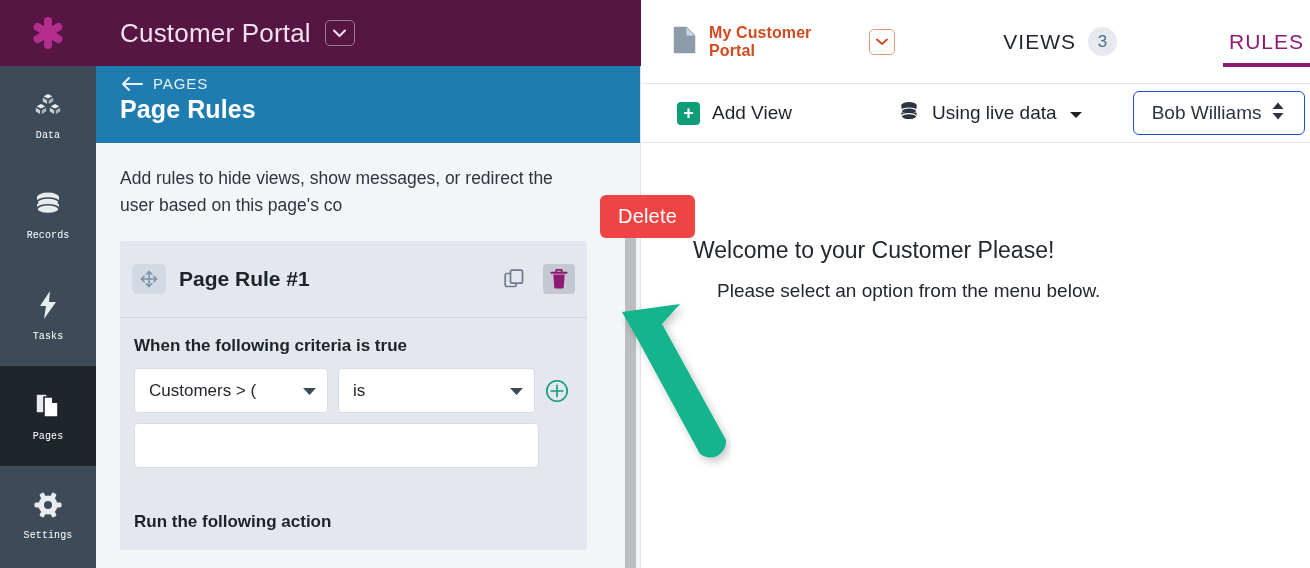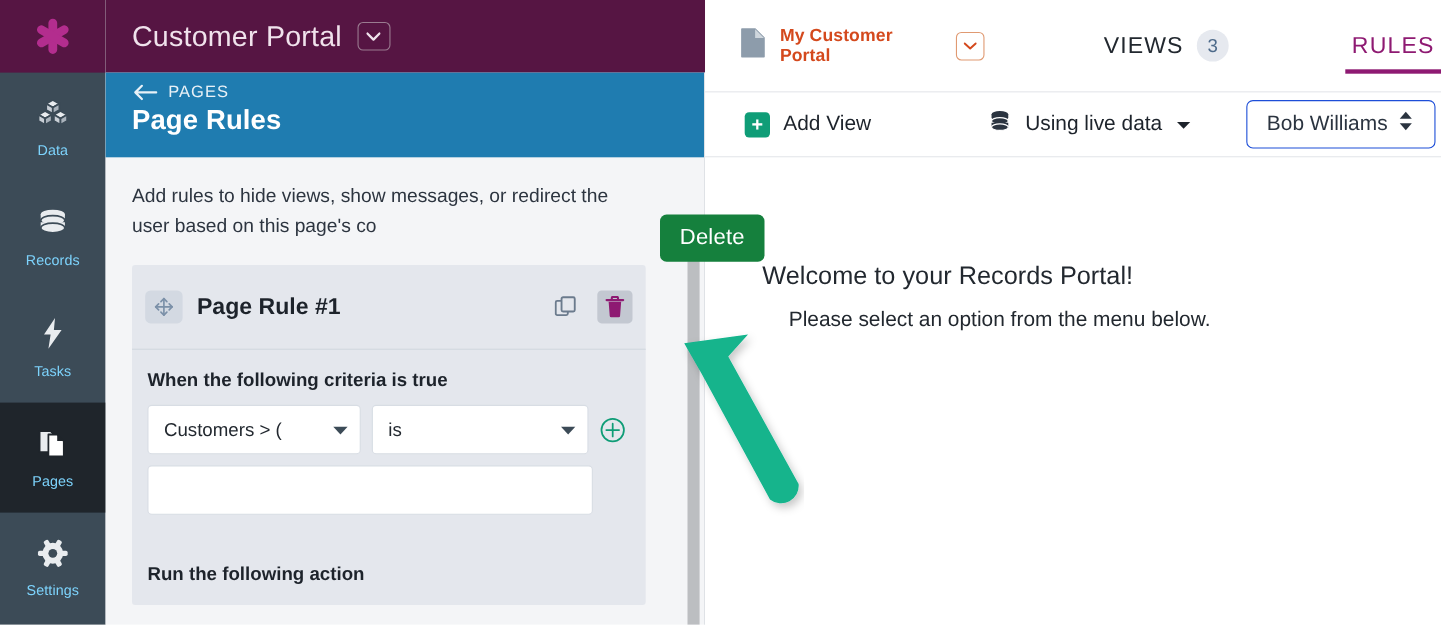--- a/index.html
+++ b/index.html
@@ -25,21 +25,21 @@
   }
   .rail-item {
     height: 100px;
     display: flex; flex-direction: column;
     align-items: center; justify-content: center;
     gap: 7px;
     color: #e4e7ea;
     cursor: pointer;
   }
   .rail-item.active { background: #1f252b; }
-  .rail-label { font-size: 13px; letter-spacing: .1px; color: #7dd3fc; }
+  .rail-label { font-size: 10px; letter-spacing: .1px; color: #ffffff; font-family: Liberation Mono, monospace; }
   .rail-icon { display: block; }
 
   
   .builder {
     width: 545px; flex: 0 0 545px;
     height: 568px;
     display: flex; flex-direction: column;
     background: #f4f5f7;
     position: relative;
   }
@@ -144,21 +144,21 @@
     background: #bcbec1;
   }
   .builder-edge {
     position:absolute; right:0; top:66px; bottom:0; width:1px; background:#dfe2e6;
   }
 
   
   .tooltip {
     position: absolute;
     left: 504px; top: 195px;
-    background: #15803d; color: #fff;
+    background: #ef4444; color: #fff;
     border-radius: 6px;
     padding: 10px 18px;
     font-size: 20px;
     letter-spacing: .2px;
     z-index: 40;
     white-space: nowrap;
   }
 
   
   .pointer { position: absolute; left: 520px; top: 290px; z-index: 45; }
@@ -487,17 +487,17 @@
         <span>
           <svg width="14" height="20" viewBox="0 0 14 20">
             <path d="M7 1.5 L12.5 8 H1.5 Z" fill="#2b3440"></path>
             <path d="M7 18.5 L1.5 12 H12.5 Z" fill="#2b3440"></path>
           </svg>
         </span>
       </div>
     </div>
 
     <div class="preview-canvas">
-      <div class="welcome-1">Welcome to your Records Portal!</div>
+      <div class="welcome-1">Welcome to your Customer Please!</div>
       <div class="welcome-2">Please select an option from the menu below.</div>
     </div>
   </div>
 </div>
 
 </body></html>

